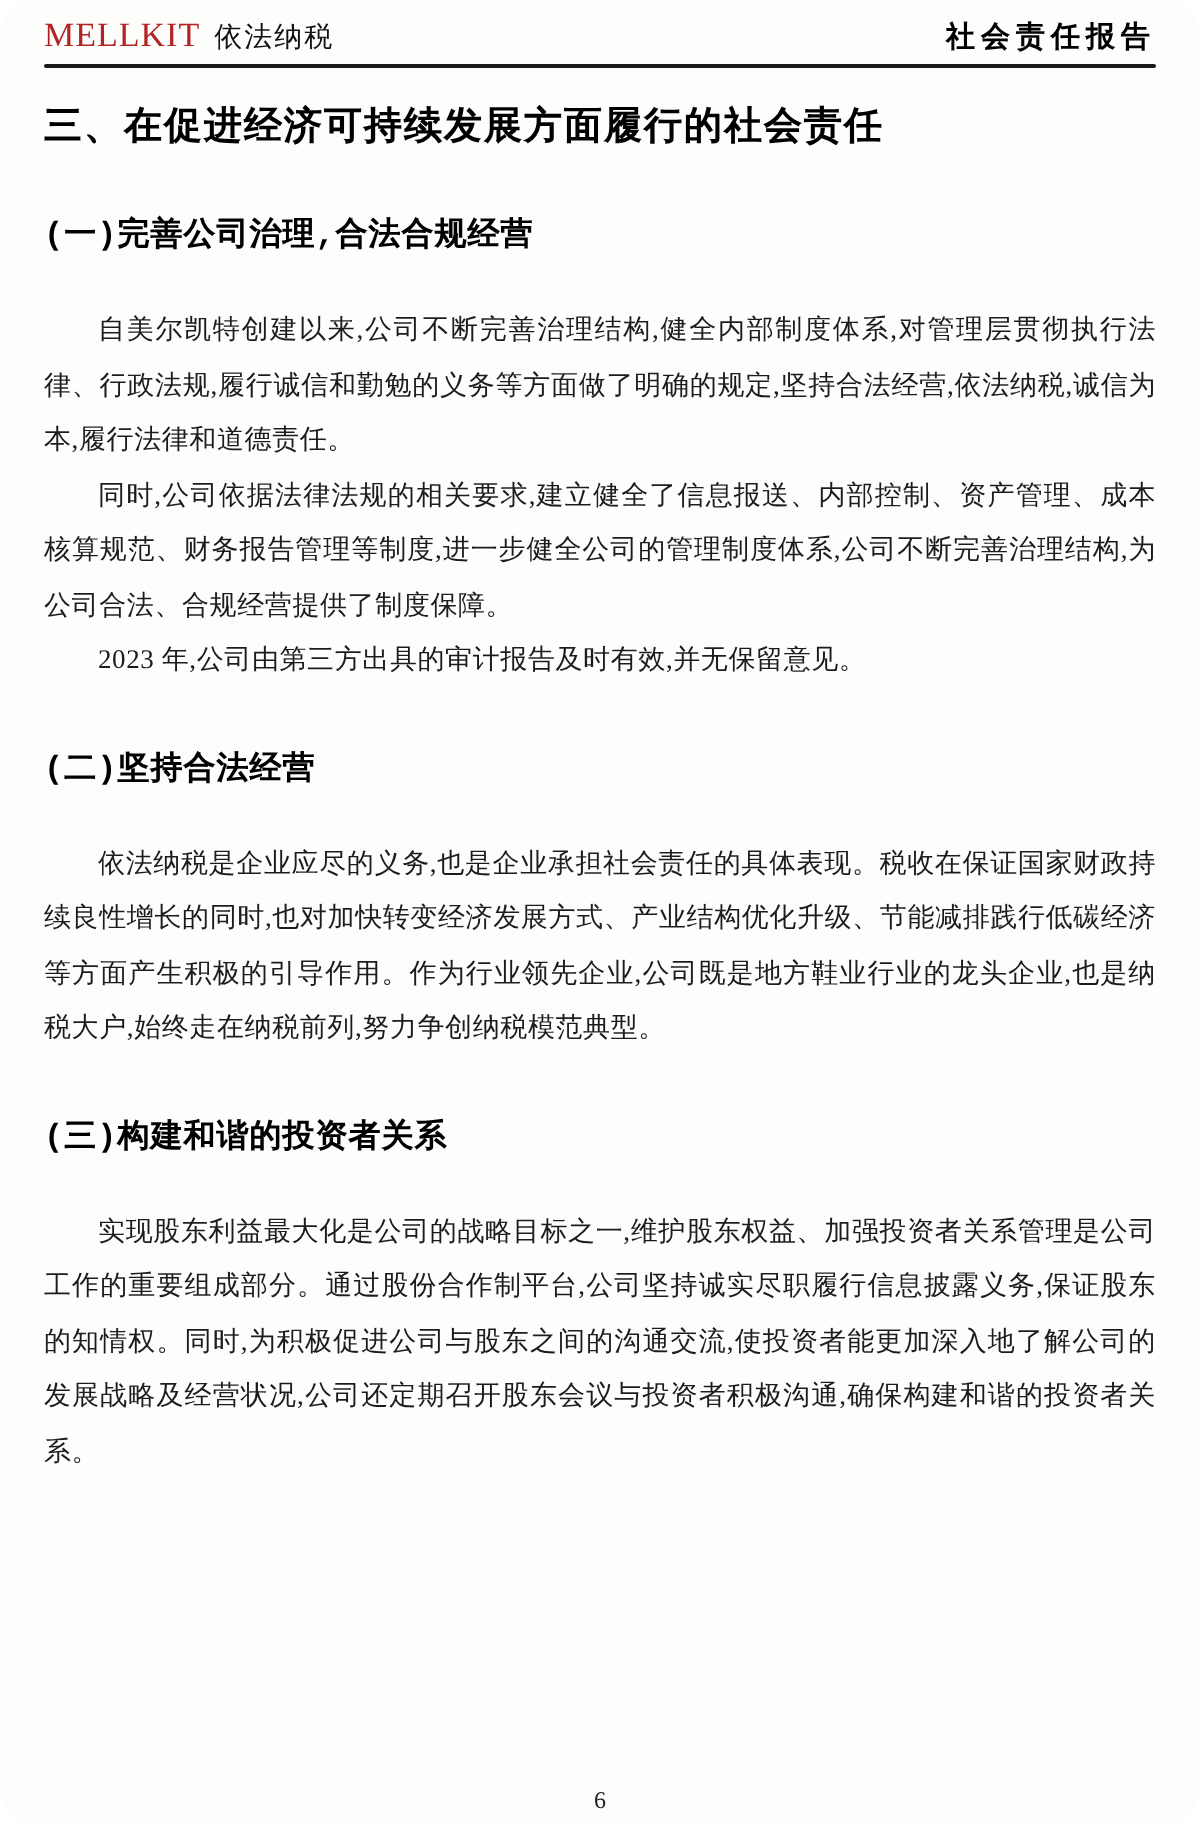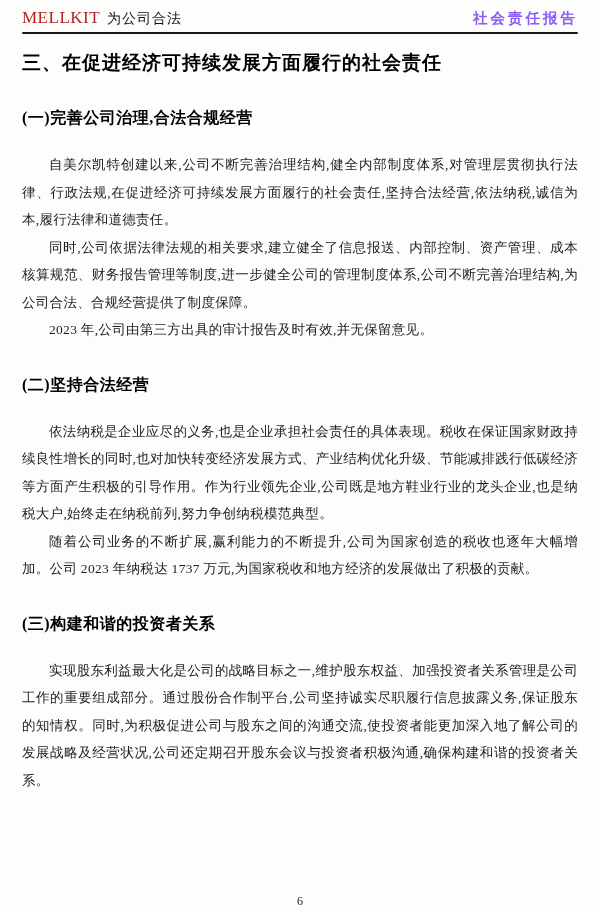--- a/index.html
+++ b/index.html
@@ -31,21 +31,21 @@
     letter-spacing: 0.5px;
     font-family: "Liberation Serif", "DejaVu Serif", serif;
   }
   .brand-cn {
     color: #111111;
     font-size: 14px;
     margin-left: 7px;
     letter-spacing: 1px;
   }
   .header-right {
-    color: #8b5cf6;
+    color: #000000;
     font-size: 14.5px;
     font-weight: bold;
     letter-spacing: 3px;
   }
   .header-rule {
     border: none;
     border-top: 2px solid #1a1a1a;
     margin: 4px 0 0 0;
   }
 
@@ -53,21 +53,21 @@
   .doc-title {
     font-family: Liberation Mono, monospace;
     font-size: 19px;
     font-weight: 700;
     color: #000000;
     letter-spacing: 1px;
     margin: 17px 0 0 0;
     line-height: 26px;
   }
   .section-heading {
-    font-family: Liberation Serif, serif;
+    font-family: Liberation Mono, monospace;
     font-size: 16px;
     font-weight: 700;
     color: #000000;
     letter-spacing: 0.5px;
     margin: 29px 0 21px 0;
     line-height: 24px;
   }
 
   
   .body-para {
@@ -95,39 +95,38 @@
   }
 </style>
 </head>
 <body>
 
 <div class="page">
 
   <header class="page-header">
     <div class="brand">
       <span class="brand-en">MELLKIT</span>
-      <span class="brand-cn">为公司合法</span>
+      <span class="brand-cn">依法纳税</span>
     </div>
     <div class="header-right">社会责任报告</div>
   </header>
   <hr class="header-rule">
 
   <h1 class="doc-title">三、在促进经济可持续发展方面履行的社会责任</h1>
 
   <section>
     <h2 class="section-heading">(一)完善公司治理,合法合规经营</h2>
-    <p class="body-para">自美尔凯特创建以来,公司不断完善治理结构,健全内部制度体系,对管理层贯彻执行法律、行政法规,在促进经济可持续发展方面履行的社会责任,坚持合法经营,依法纳税,诚信为本,履行法律和道德责任。</p>
+    <p class="body-para">自美尔凯特创建以来,公司不断完善治理结构,健全内部制度体系,对管理层贯彻执行法律、行政法规,履行诚信和勤勉的义务等方面做了明确的规定,坚持合法经营,依法纳税,诚信为本,履行法律和道德责任。</p>
     <p class="body-para">同时,公司依据法律法规的相关要求,建立健全了信息报送、内部控制、资产管理、成本核算规范、财务报告管理等制度,进一步健全公司的管理制度体系,公司不断完善治理结构,为公司合法、合规经营提供了制度保障。</p>
     <p class="body-para">2023 年,公司由第三方出具的审计报告及时有效,并无保留意见。</p>
   </section>
 
   <section>
     <h2 class="section-heading">(二)坚持合法经营</h2>
     <p class="body-para">依法纳税是企业应尽的义务,也是企业承担社会责任的具体表现。税收在保证国家财政持续良性增长的同时,也对加快转变经济发展方式、产业结构优化升级、节能减排践行低碳经济等方面产生积极的引导作用。作为行业领先企业,公司既是地方鞋业行业的龙头企业,也是纳税大户,始终走在纳税前列,努力争创纳税模范典型。</p>
-    <p class="body-para">随着公司业务的不断扩展,赢利能力的不断提升,公司为国家创造的税收也逐年大幅增加。公司 2023 年纳税达 1737 万元,为国家税收和地方经济的发展做出了积极的贡献。</p>
   </section>
 
   <section>
     <h2 class="section-heading">(三)构建和谐的投资者关系</h2>
     <p class="body-para">实现股东利益最大化是公司的战略目标之一,维护股东权益、加强投资者关系管理是公司工作的重要组成部分。通过股份合作制平台,公司坚持诚实尽职履行信息披露义务,保证股东的知情权。同时,为积极促进公司与股东之间的沟通交流,使投资者能更加深入地了解公司的发展战略及经营状况,公司还定期召开股东会议与投资者积极沟通,确保构建和谐的投资者关系。</p>
   </section>
 
   <footer class="page-footer">
     <span class="page-number">6</span>
   </footer>

